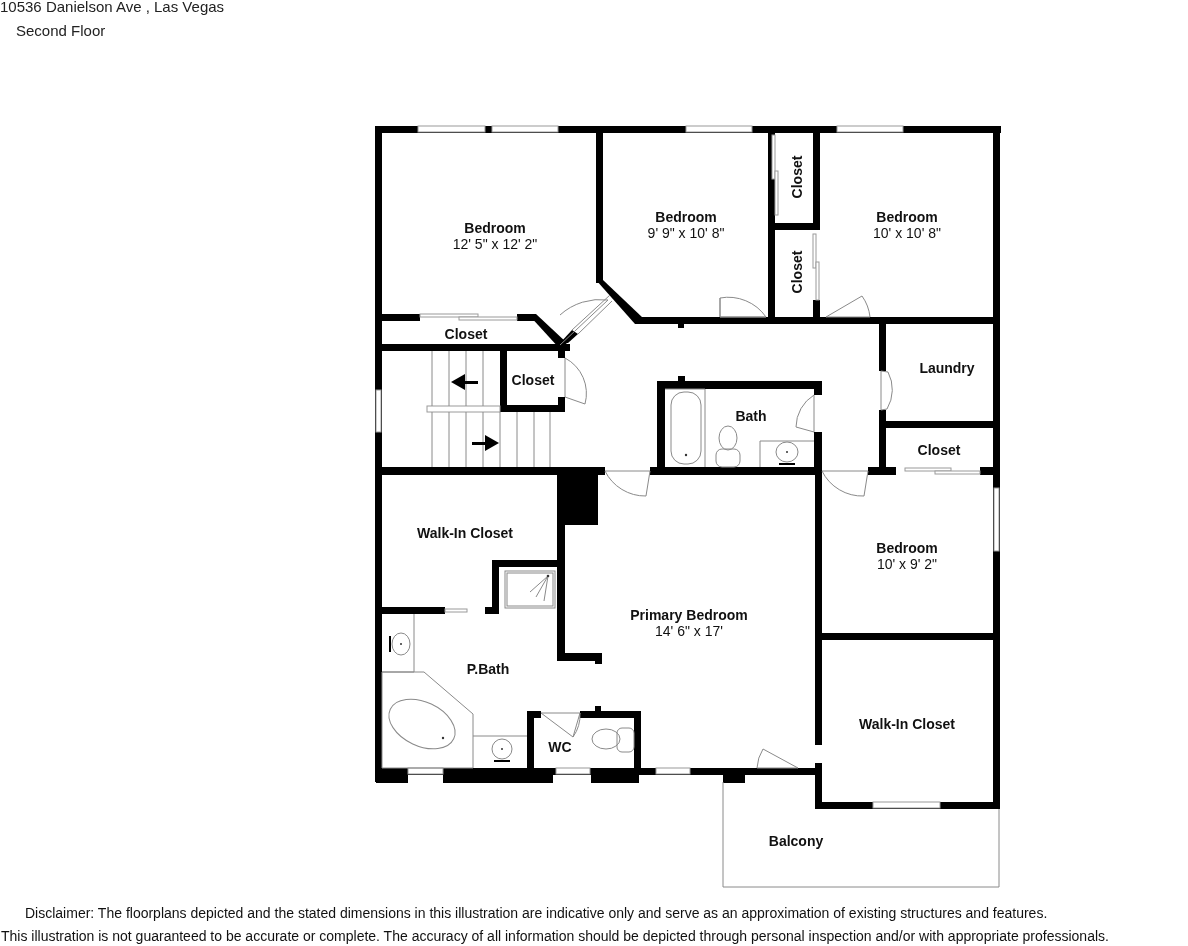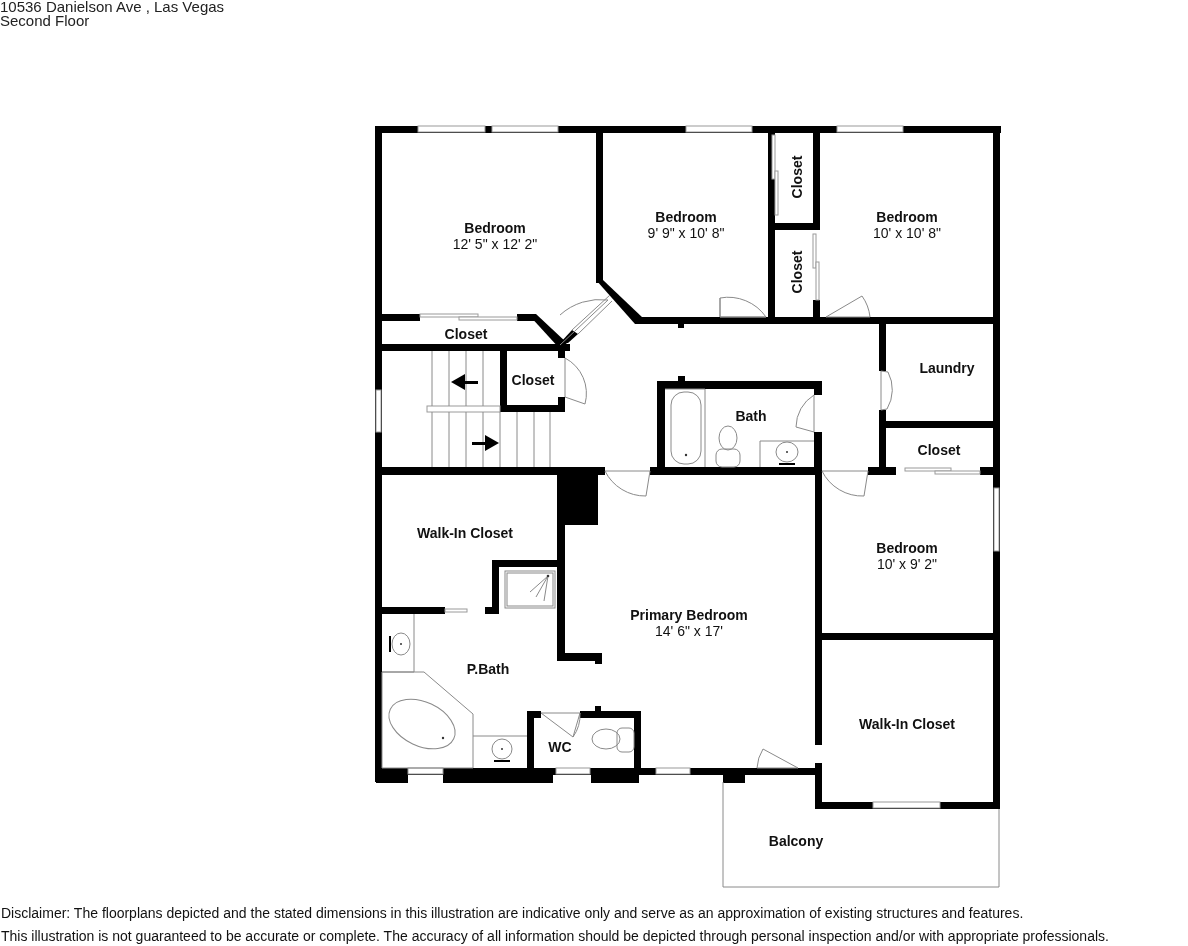--- a/index.html
+++ b/index.html
@@ -1,21 +1,21 @@
 <!DOCTYPE html>
 <html><head>
 <meta charset="utf-8">
 <style>
   html, body { margin: 0; padding: 0; background: #ffffff; }
   body { width: 1188px; height: 946px; position: relative; overflow: hidden; font-family: "Liberation Sans", sans-serif; color: #1a1a1a; }
   .hdr { position: absolute; left: 0; font-size: 15px; line-height: 18px; color: #222; }
   #addr { top: -2px; }
-  #floor { top: 12px; }
+  #floor { top: 22px; padding-left: 16px; }
   .disc { position: absolute; left: 1px; font-size: 14px; line-height: 17px; color: #111; white-space: nowrap; }
-  #disc1 { top: 905px; }
+  #disc1 { top: 905px; padding-left: 24px; }
   #disc2 { top: 928px; }
   svg { position: absolute; left: 0; top: 0; }
   .w { fill: #000; }
   .win { fill: #fff; stroke: #9a9a9a; stroke-width: 1; }
   .thin { fill: none; stroke: #8a8a8a; stroke-width: 1; }
   .rn { font-family: "Liberation Sans", sans-serif; font-weight: bold; font-size: 14px; fill: #111; text-anchor: middle; }
   .rd { font-family: "Liberation Sans", sans-serif; font-size: 14px; fill: #111; text-anchor: middle; }
 </style>
 </head>
 <body>

